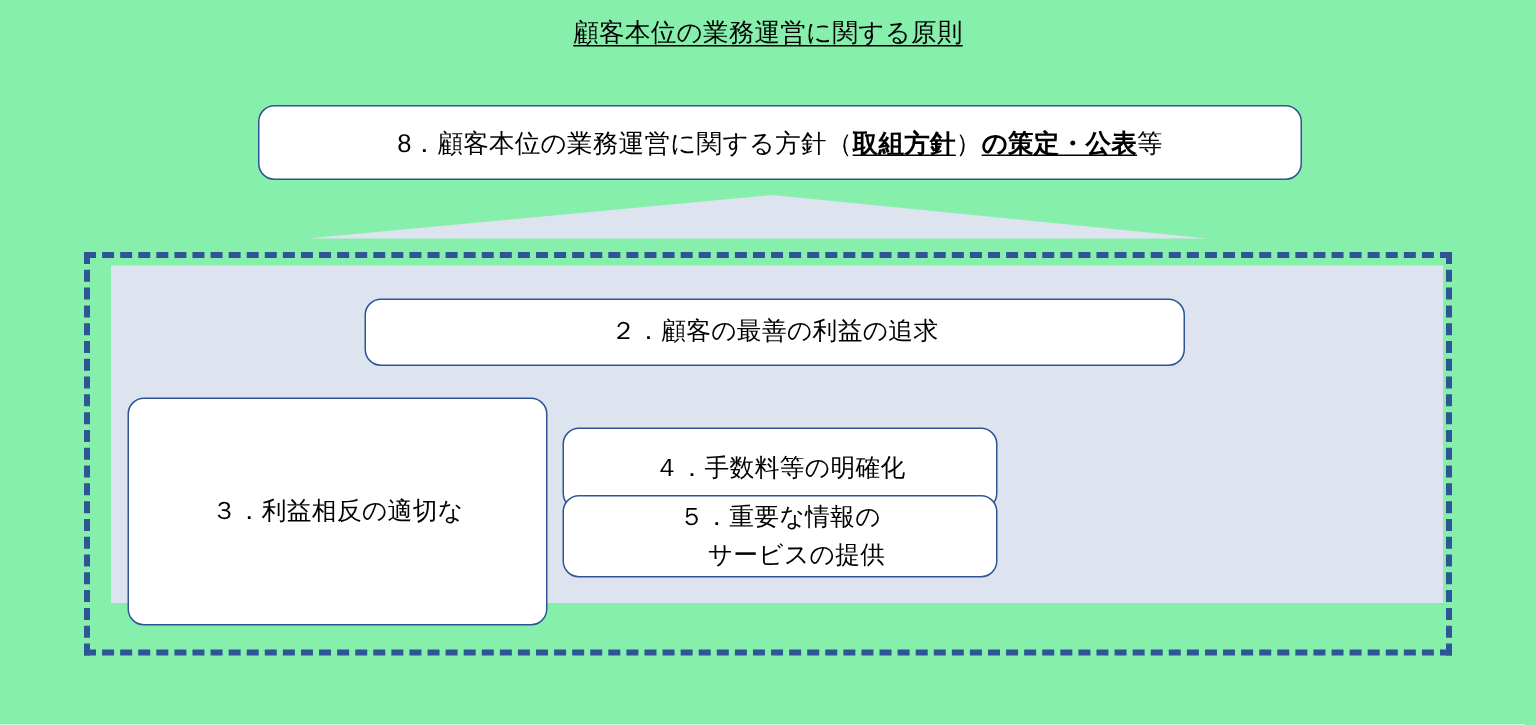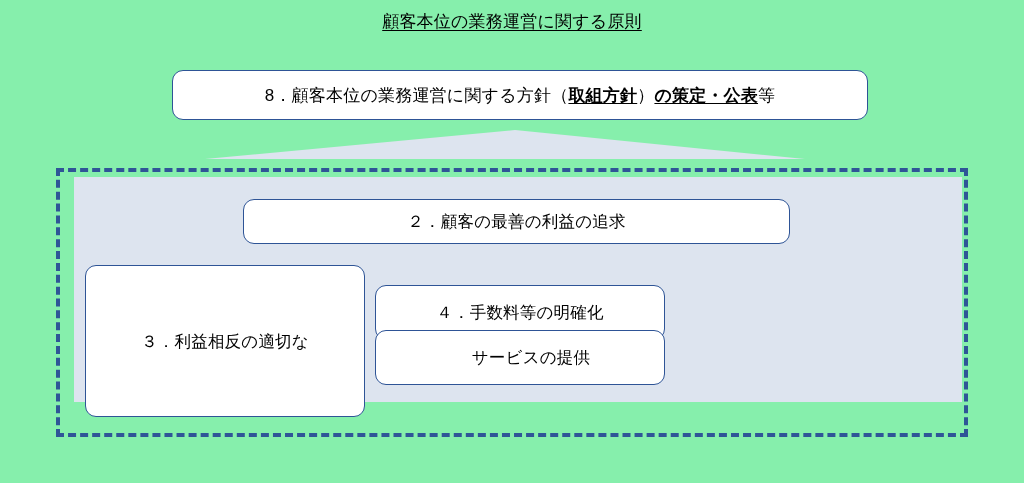--- a/index.html
+++ b/index.html
@@ -158,19 +158,20 @@
   </div>
 
   <div class="box" id="box4">
     <div class="inner">
       <span class="ln ln1">４．手数料等の明確化</span>
     </div>
   </div>
 
   <div class="box" id="box5">
     <div class="inner">
+      <span class="ln ln1">５．重要な情報の</span>
       <span class="ln ln2">サービスの提供</span>
     </div>
   </div>
 
 
 
 </div>
 
 </body></html>

